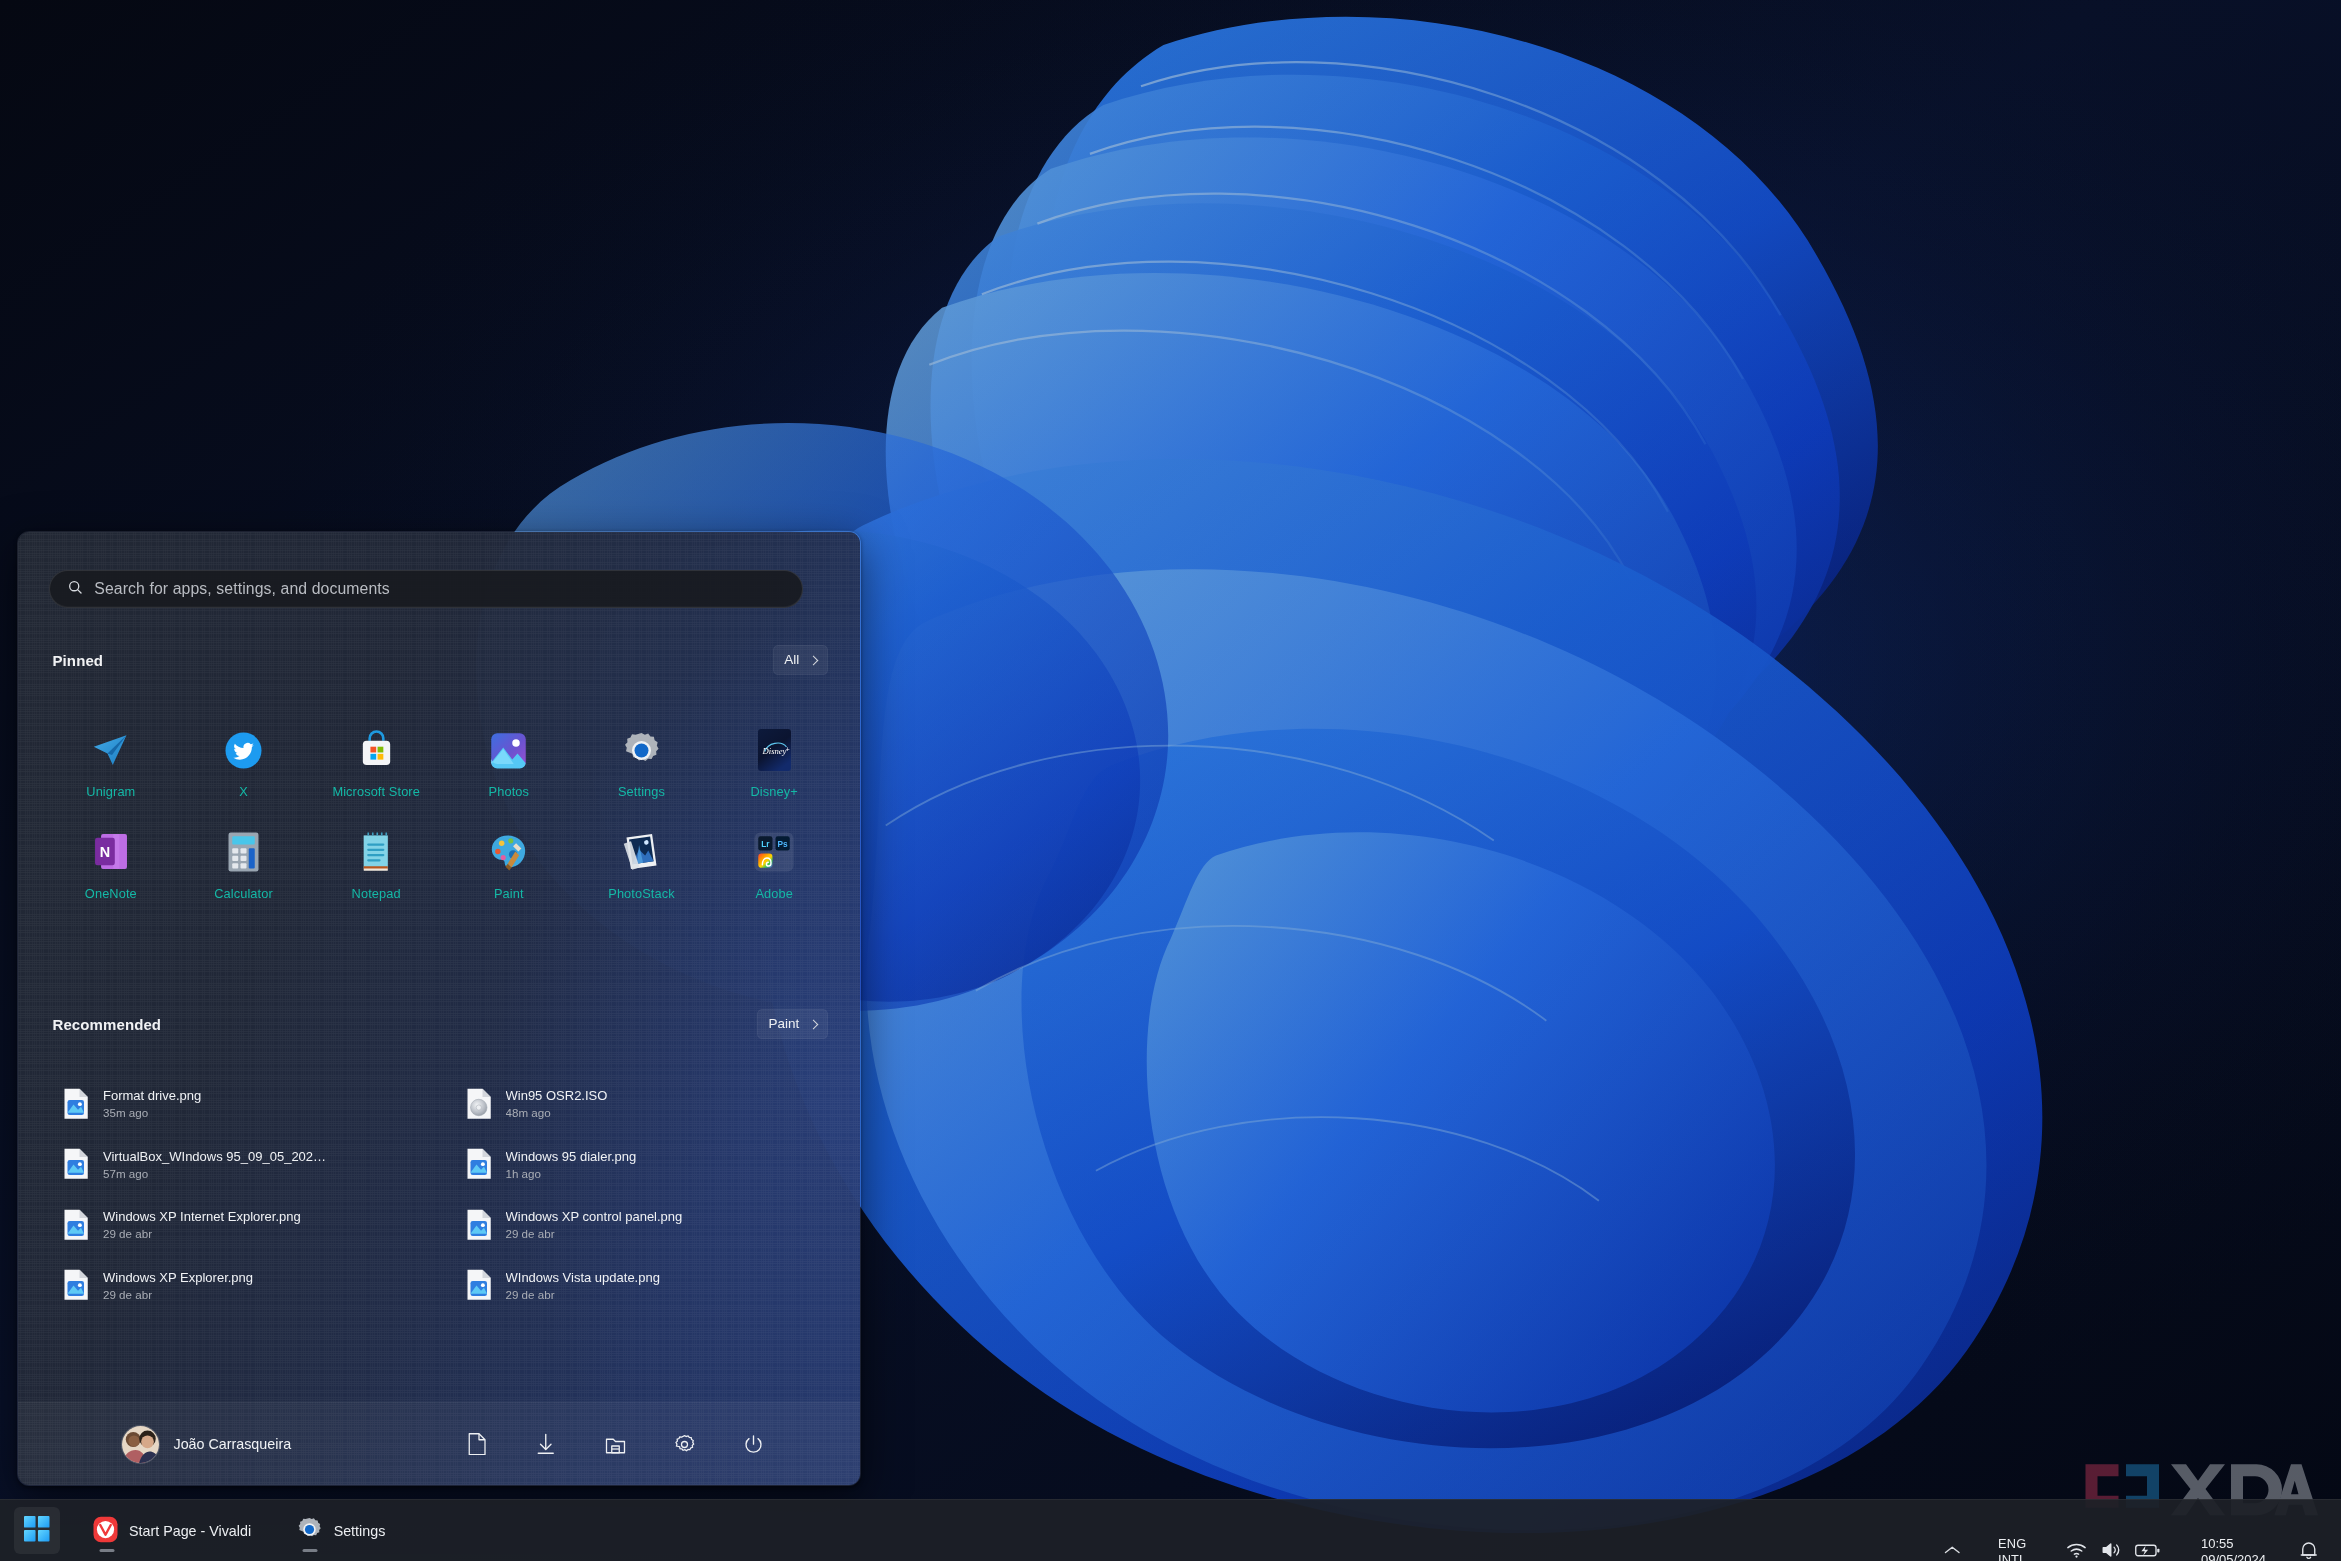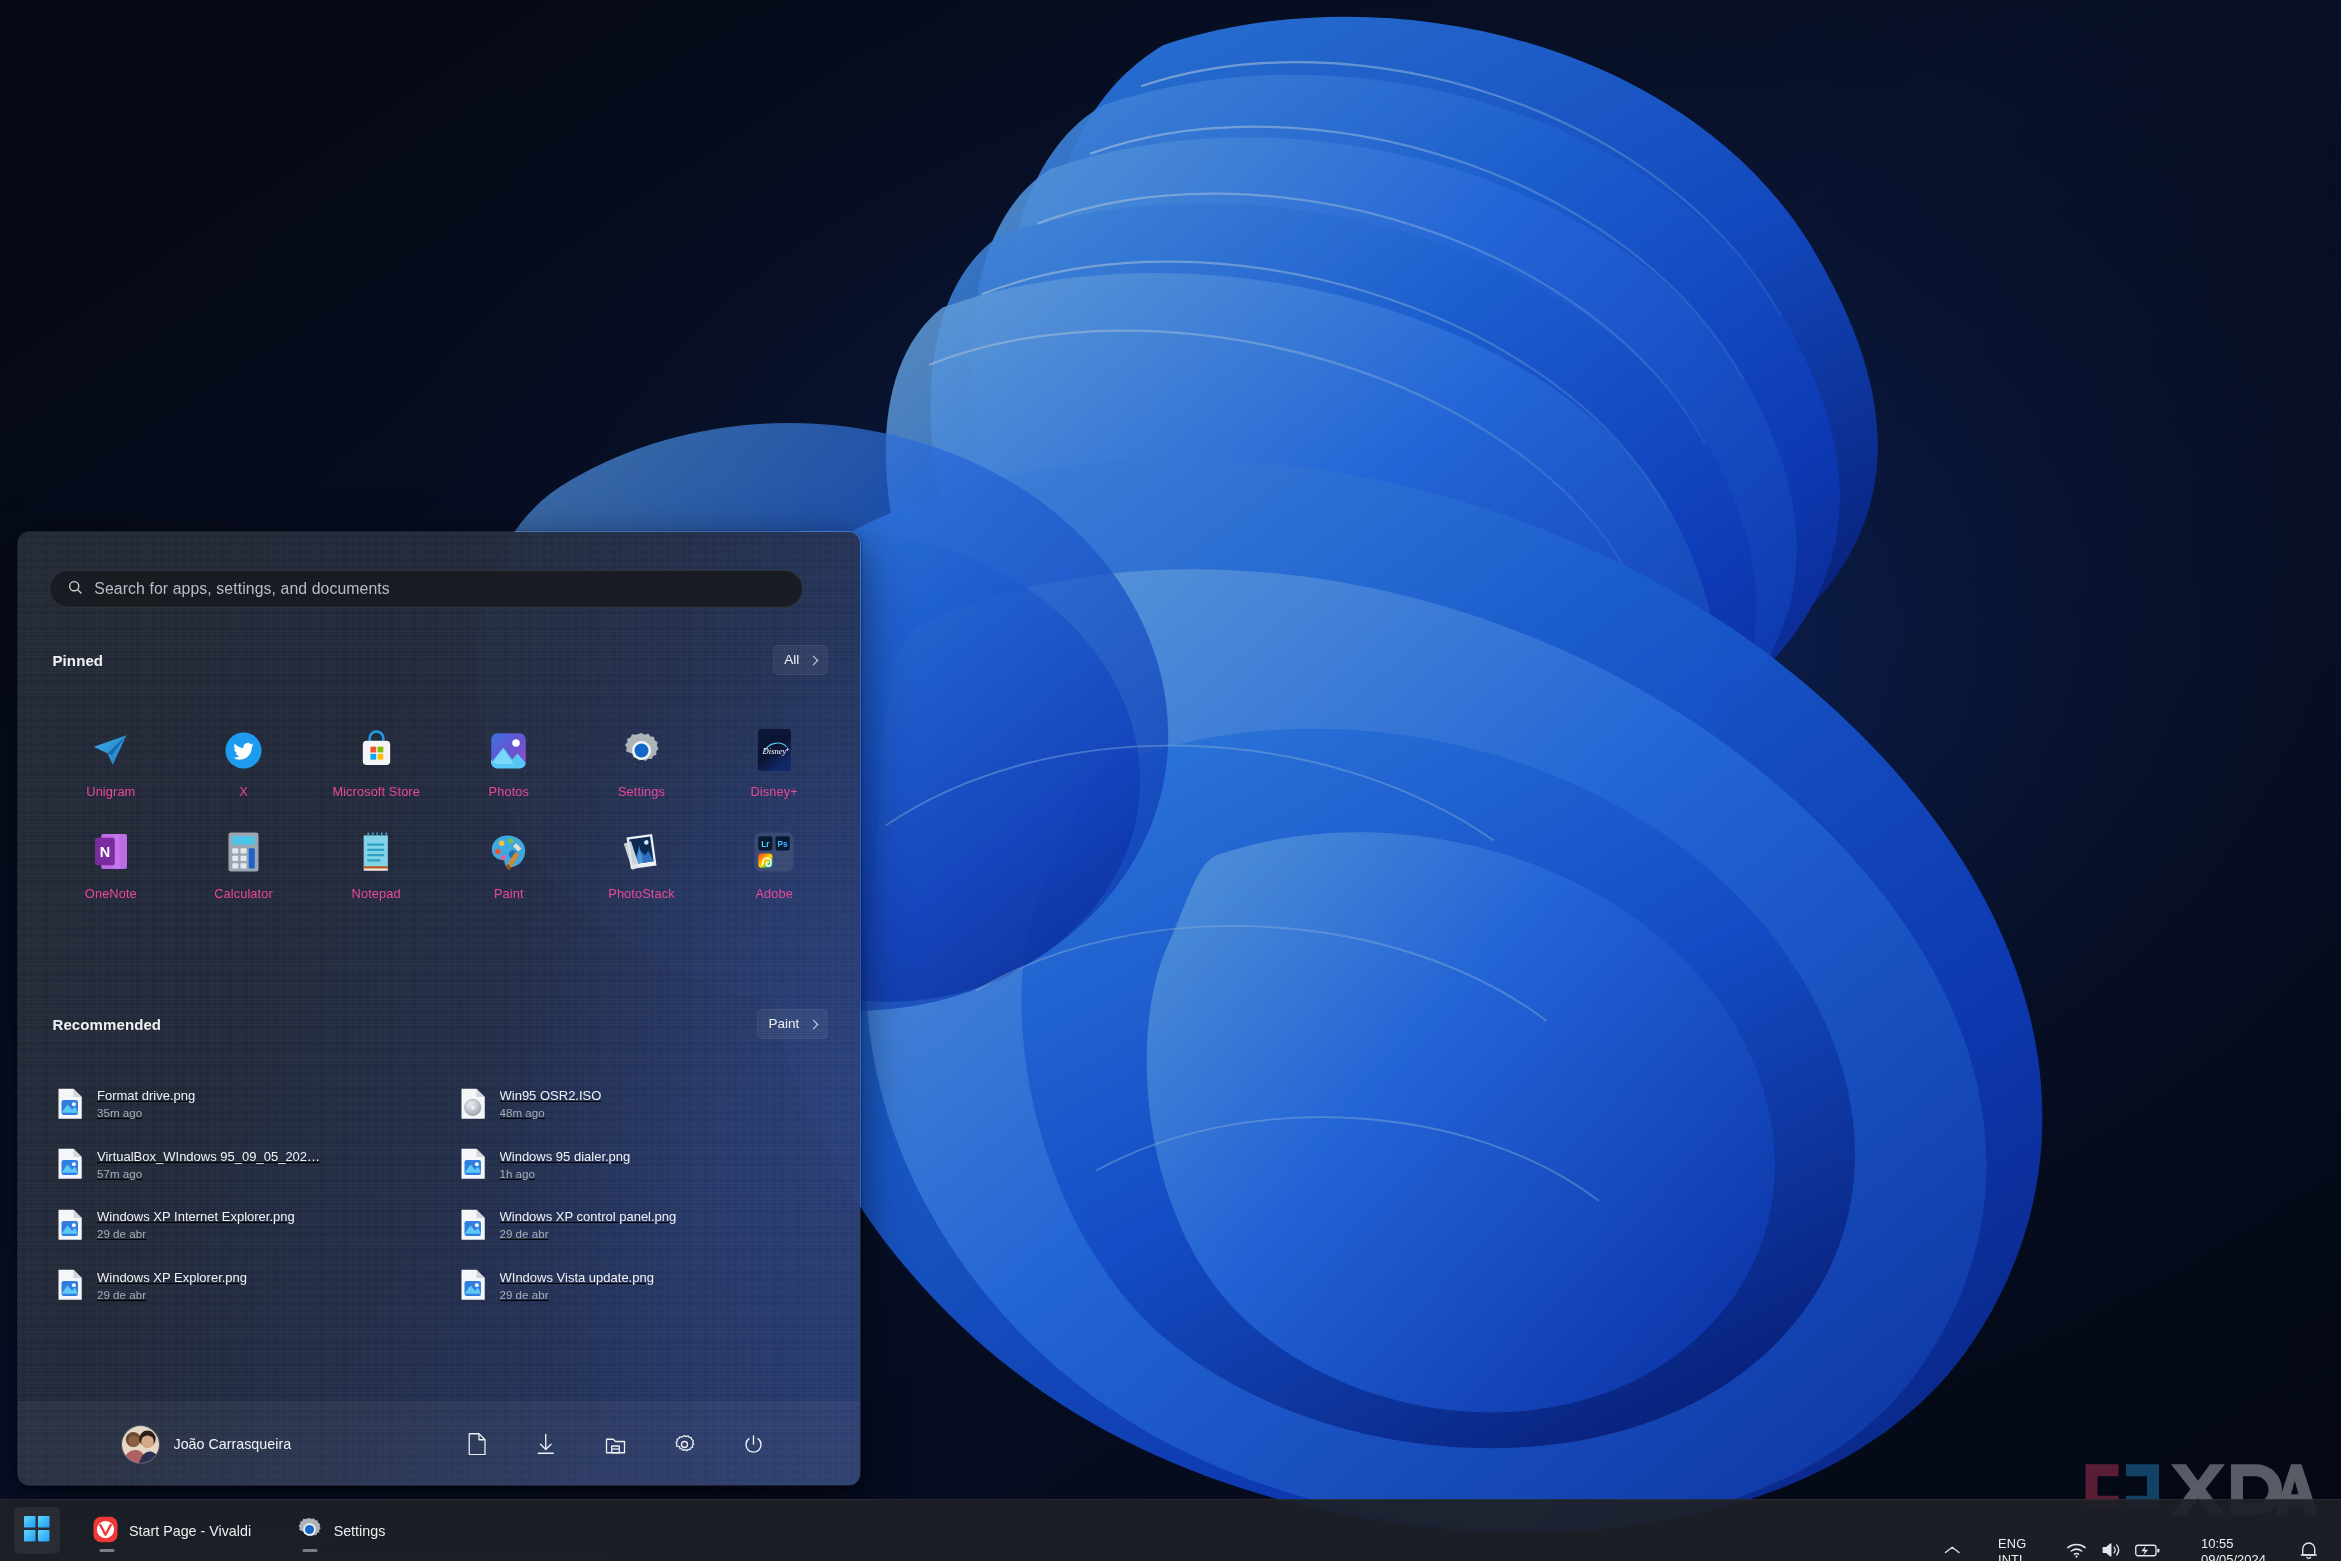--- a/index.html
+++ b/index.html
@@ -58,25 +58,25 @@
   .sec-btn .chev{ display:inline-block; width:6.8px; height:6.8px; border-right:1.5px solid #d6d9de;
     border-top:1.5px solid #d6d9de; transform:rotate(45deg); margin-top:0.8px; }
 
   
   #pinned-grid { position:absolute; left:27px; top:724px; width:796px; }
   .pin-grid { display:grid; grid-template-columns:repeat(6,1fr); row-gap:22.5px; }
   .pin { height:79px; display:flex; flex-direction:column; align-items:center;
          justify-content:flex-end; border-radius:6px; padding-top:3px; cursor:default; }
   .pin-ico { width:48px; height:48px; display:flex; align-items:center; justify-content:center; }
   .pin-ico svg{ display:block; }
-  .pin-lab { margin-top:10px; font-size:12.8px; color:#ec4899; letter-spacing:0.1px;
+  .pin-lab { margin-top:10px; font-size:12.8px; color:#14b8a6; letter-spacing:0.1px;
              white-space:nowrap; }
 
   
-  #rec-list { position:absolute; left:27px; top:1017px; width:796px;text-decoration:underline; }
+  #rec-list { position:absolute; left:33px; top:1017px; width:796px; }
   .rec-grid { display:grid; grid-template-columns:repeat(2,1fr); row-gap:13.5px; column-gap:9px; }
   .rec { display:flex; align-items:center; gap:12px; height:47px; padding-left:10.5px;
          border-radius:6px; }
   .rec-ico { width:30px; height:33px; flex:none; display:flex; align-items:center;
              justify-content:center; }
   .rec-txt { display:flex; flex-direction:column; gap:3px; overflow:hidden; }
   .rec-name { font-size:13px; color:#f0f2f5; white-space:nowrap; overflow:hidden;
               text-overflow:ellipsis; max-width:300px; }
   .rec-sub { font-size:11.6px; color:#a9adb5; }
 

